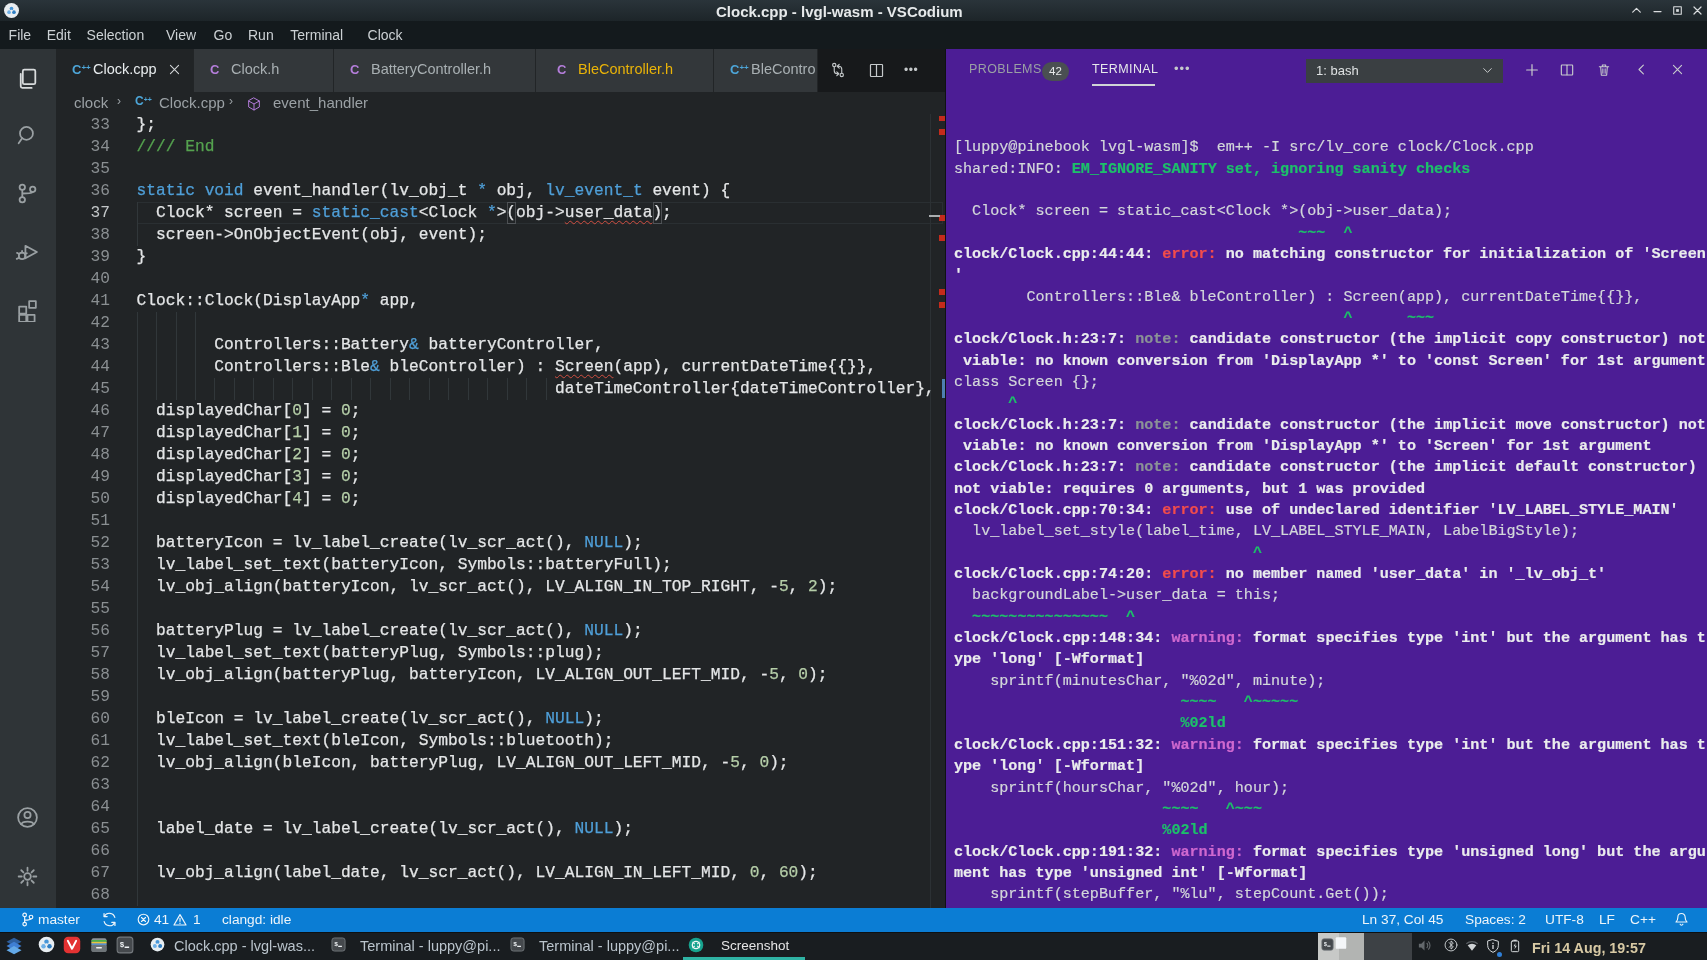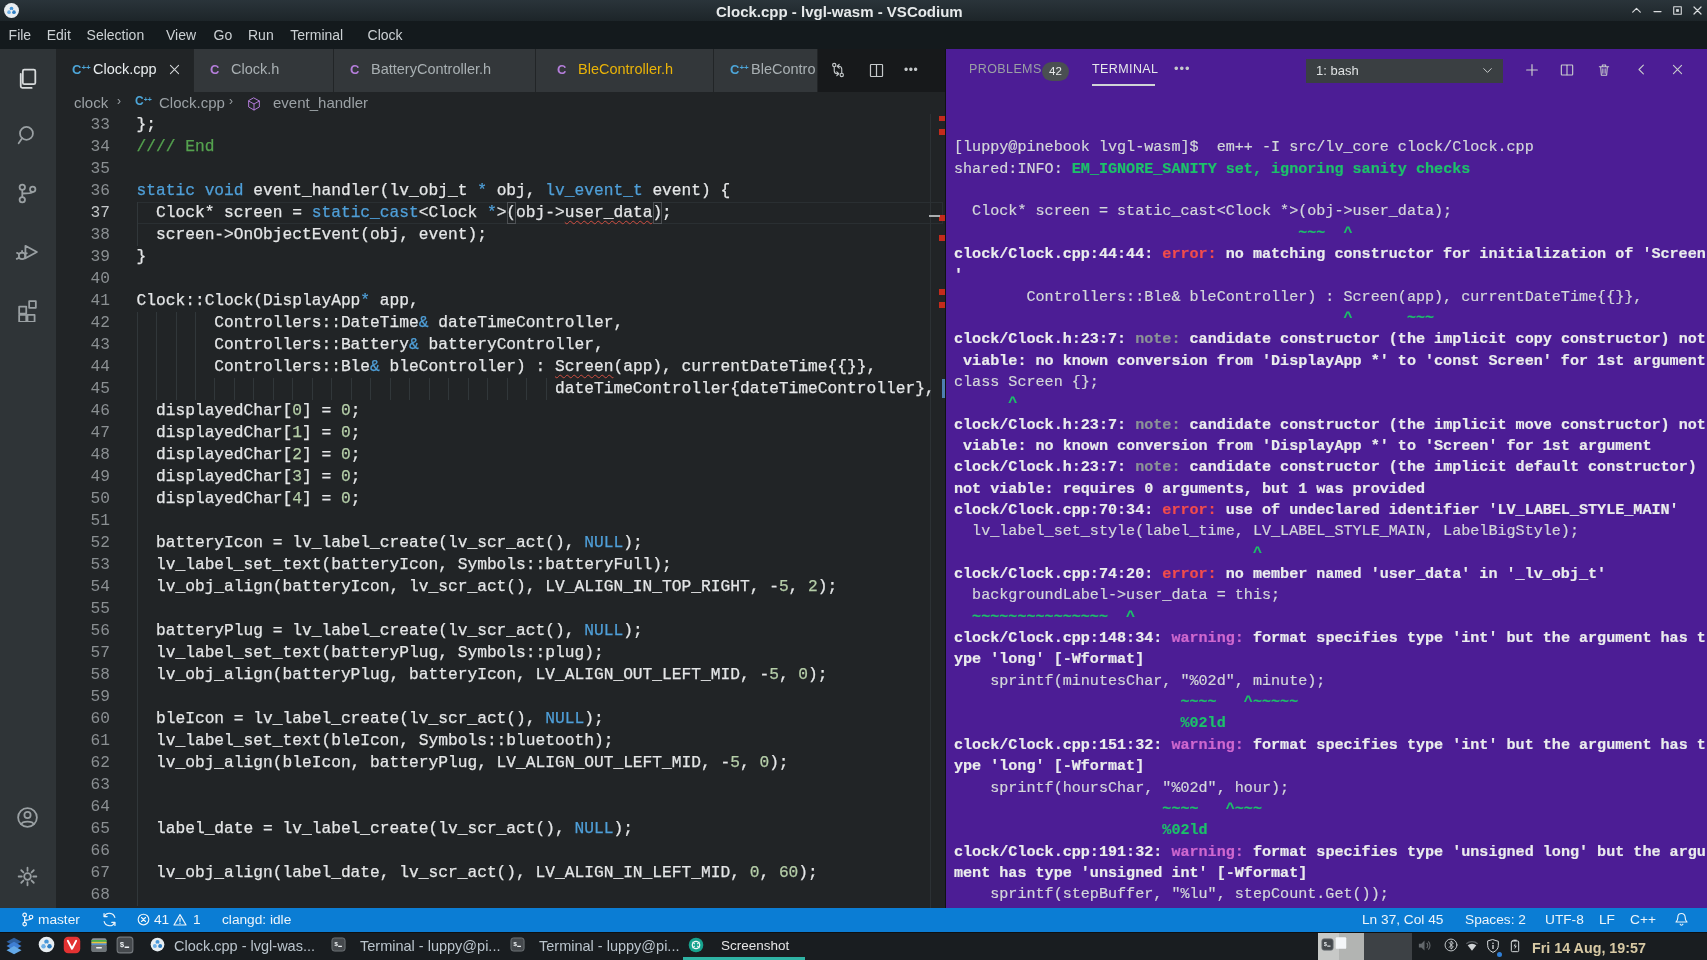--- a/index.html
+++ b/index.html
@@ -214,21 +214,20 @@
 <div class="gl" style="top:770px">68</div>
 <div class="cl" style="top:0px"><span class="cw">};</span></div>
 <div class="cl" style="top:22px"><span class="cc">//// End</span></div>
 <div class="cl" style="top:44px"></div>
 <div class="cl" style="top:66px"><span class="ck">static</span><span class="cw"> </span><span class="ck">void</span><span class="cw"> event_handler(lv_obj_t </span><span class="ck">*</span><span class="cw"> obj, </span><span class="ck">lv_event_t</span><span class="cw"> event) {</span></div>
 <div class="cl" style="top:88px"><span class="cw">  Clock* screen = </span><span class="ck">static_cast</span><span class="cw">&lt;Clock </span><span class="ck">*</span><span class="cw">&gt;(obj-&gt;</span><span class="csq">user_data</span><span class="cw">);</span></div>
 <div class="cl" style="top:110px"><span class="cw">  screen-&gt;OnObjectEvent(obj, event);</span></div>
 <div class="cl" style="top:132px"><span class="cw">}</span></div>
 <div class="cl" style="top:154px"></div>
 <div class="cl" style="top:176px"><span class="cw">Clock::Clock(DisplayApp</span><span class="ck">*</span><span class="cw"> app,</span></div>
-<div class="cl" style="top:198px"><span class="cw">        Controllers::DateTime</span><span class="ck">&amp;</span><span class="cw"> dateTimeController,</span></div>
 <div class="cl" style="top:220px"><span class="cw">        Controllers::Battery</span><span class="ck">&amp;</span><span class="cw"> batteryController,</span></div>
 <div class="cl" style="top:242px"><span class="cw">        Controllers::Ble</span><span class="ck">&amp;</span><span class="cw"> bleController) : </span><span class="csq">Screen</span><span class="cw">(app), currentDateTime{{}},</span></div>
 <div class="cl" style="top:264px"><span class="cw">                                           dateTimeController{dateTimeController}, b</span></div>
 <div class="cl" style="top:286px"><span class="cw">  displayedChar[</span><span class="cn">0</span><span class="cw">] = </span><span class="cn">0</span><span class="cw">;</span></div>
 <div class="cl" style="top:308px"><span class="cw">  displayedChar[</span><span class="cn">1</span><span class="cw">] = </span><span class="cn">0</span><span class="cw">;</span></div>
 <div class="cl" style="top:330px"><span class="cw">  displayedChar[</span><span class="cn">2</span><span class="cw">] = </span><span class="cn">0</span><span class="cw">;</span></div>
 <div class="cl" style="top:352px"><span class="cw">  displayedChar[</span><span class="cn">3</span><span class="cw">] = </span><span class="cn">0</span><span class="cw">;</span></div>
 <div class="cl" style="top:374px"><span class="cw">  displayedChar[</span><span class="cn">4</span><span class="cw">] = </span><span class="cn">0</span><span class="cw">;</span></div>
 <div class="cl" style="top:396px"></div>
 <div class="cl" style="top:418px"><span class="cw">  batteryIcon = lv_label_create(lv_scr_act(), </span><span class="ck">NULL</span><span class="cw">);</span></div>

